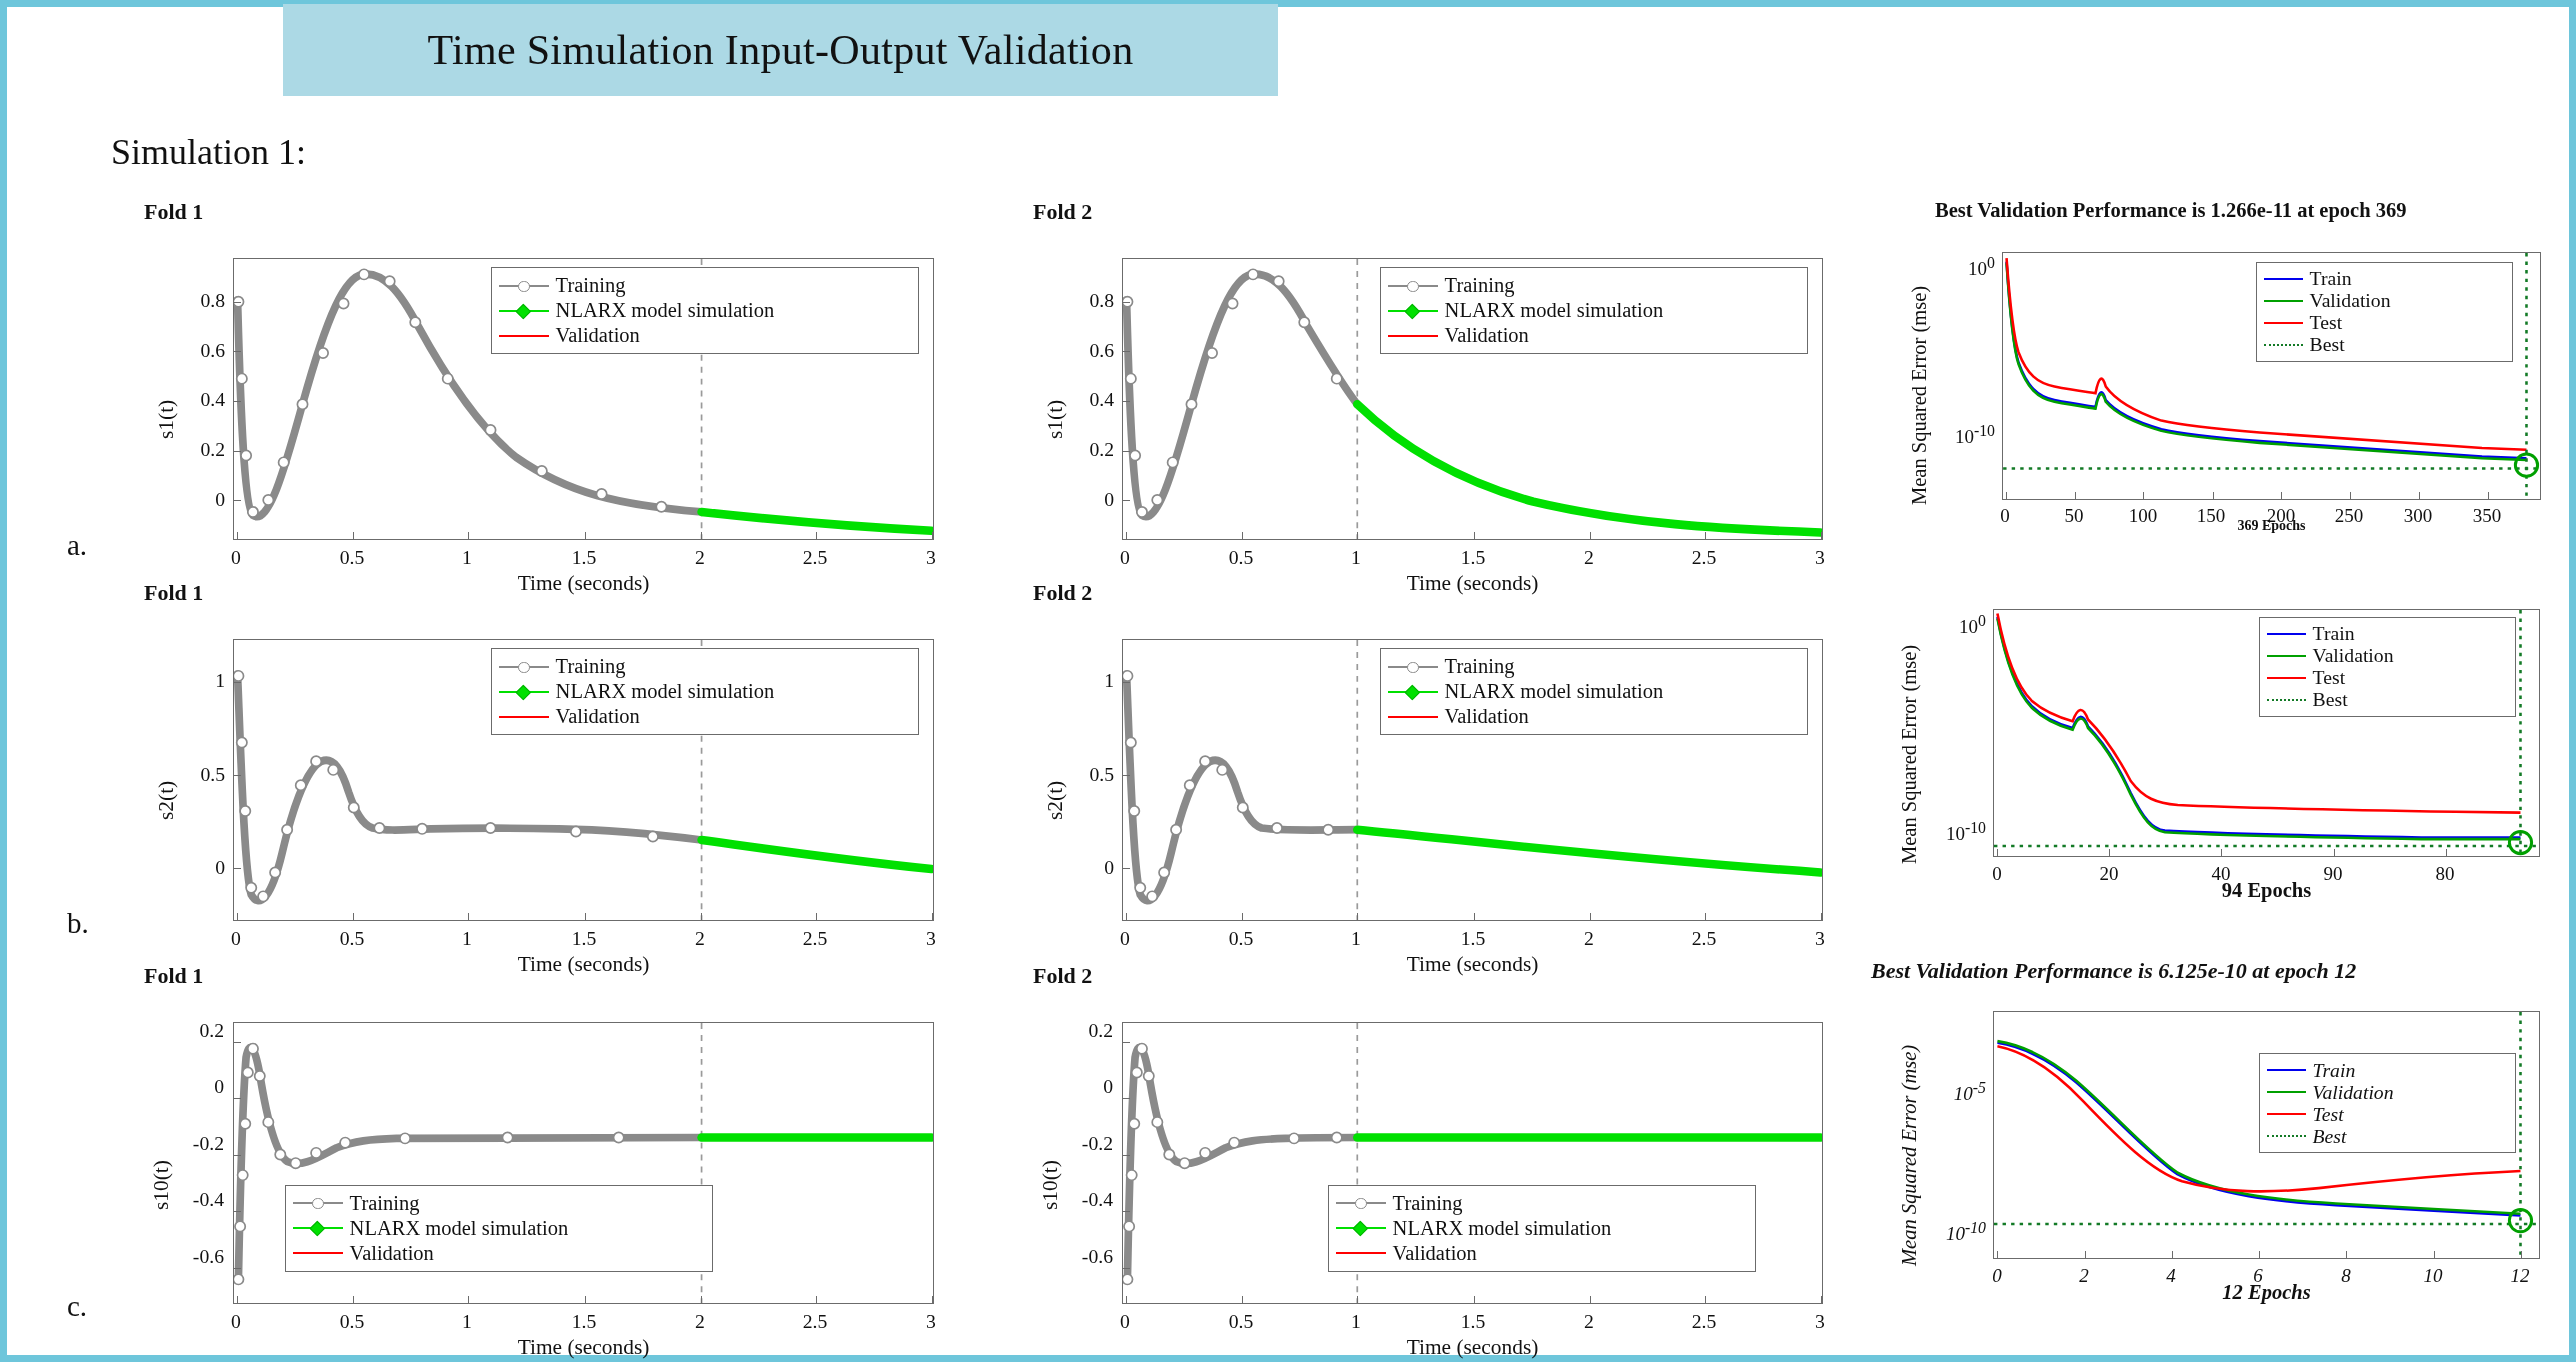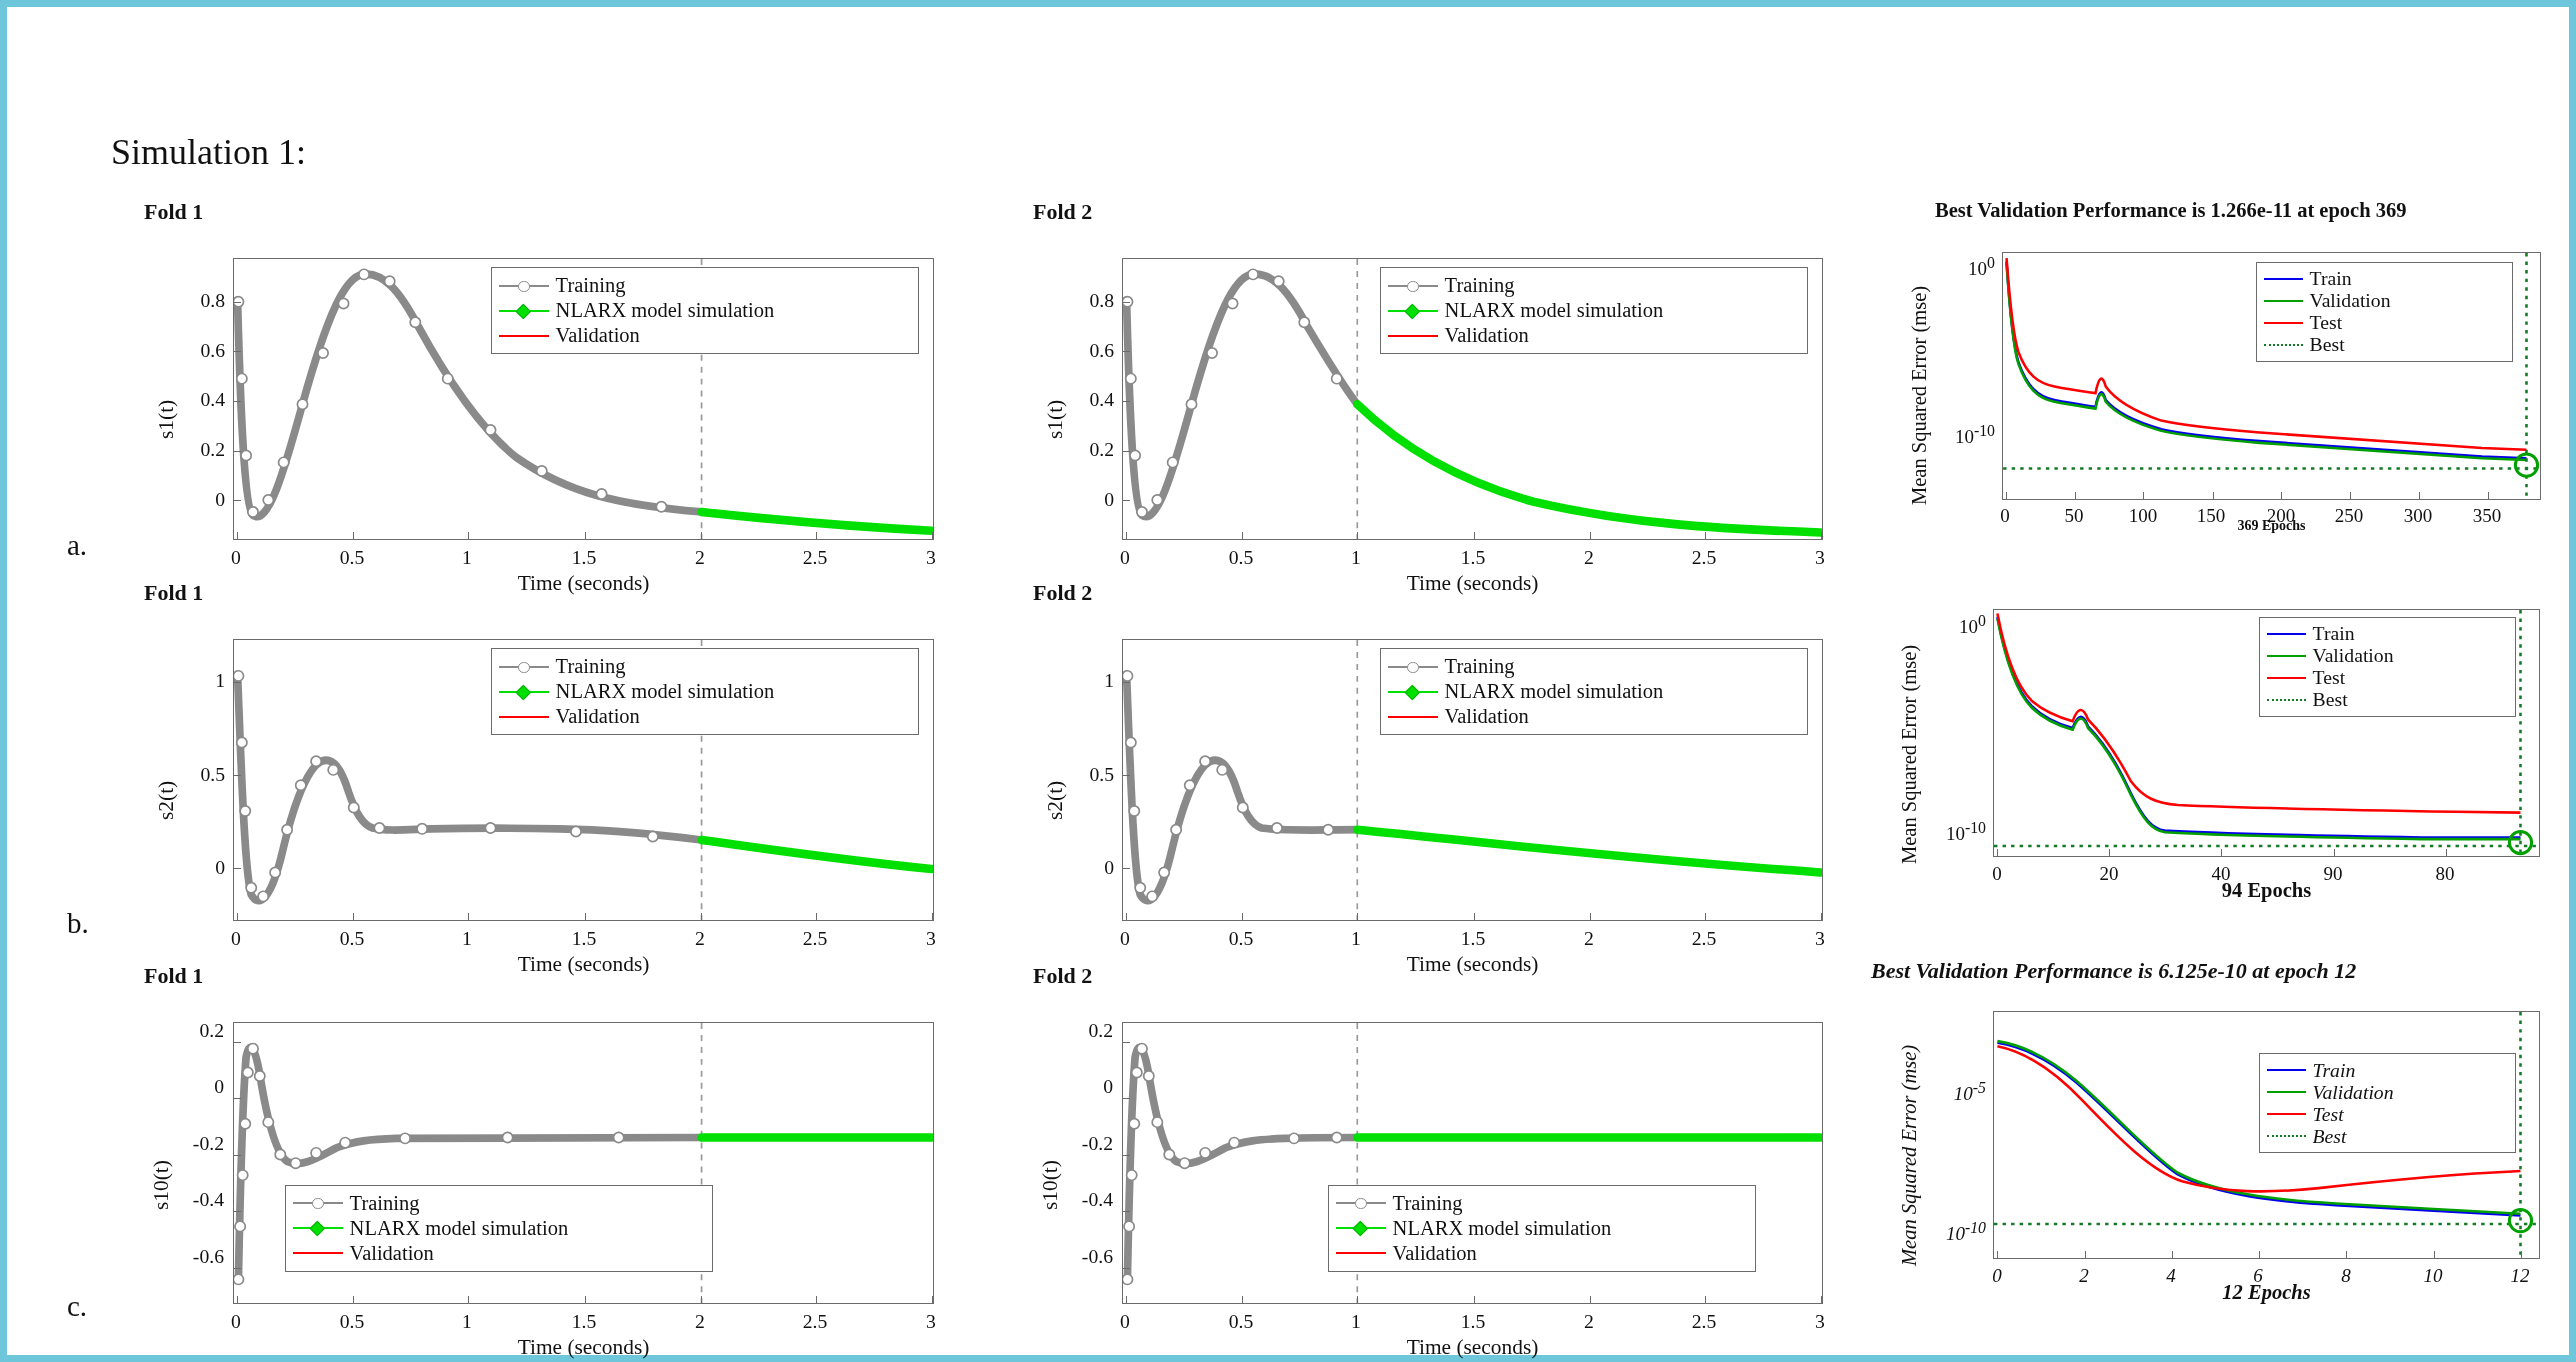--- a/index.html
+++ b/index.html
@@ -176,20 +176,23 @@
   .legend.small .legend-label { font-size: 19.7px; }
   .legend.small .legend-swatch { width: 39px; }
   .legend.small .legend-swatch .ln { width: 39px; }
   svg { display: block; }
 </style>
 </head>
 <body>
 
 <div id="page">
 
+  <div id="title-banner">
+    <span class="title-text">Time Simulation Input-Output Validation</span>
+  </div>
 
   <div id="experiment-label">Simulation 1:</div>
 
   <div class="row-label" style="left:60px; top:522px;">a.</div>
   <div class="row-label" style="left:60px; top:900px;">b.</div>
   <div class="row-label" style="left:60px; top:1283px;">c.</div>
 
   <div class="panel" style="left:137px; top:192px; width:795px;">
     <div class="panel-title">Fold 1</div>
     <div style="position:relative; height:308px;">

